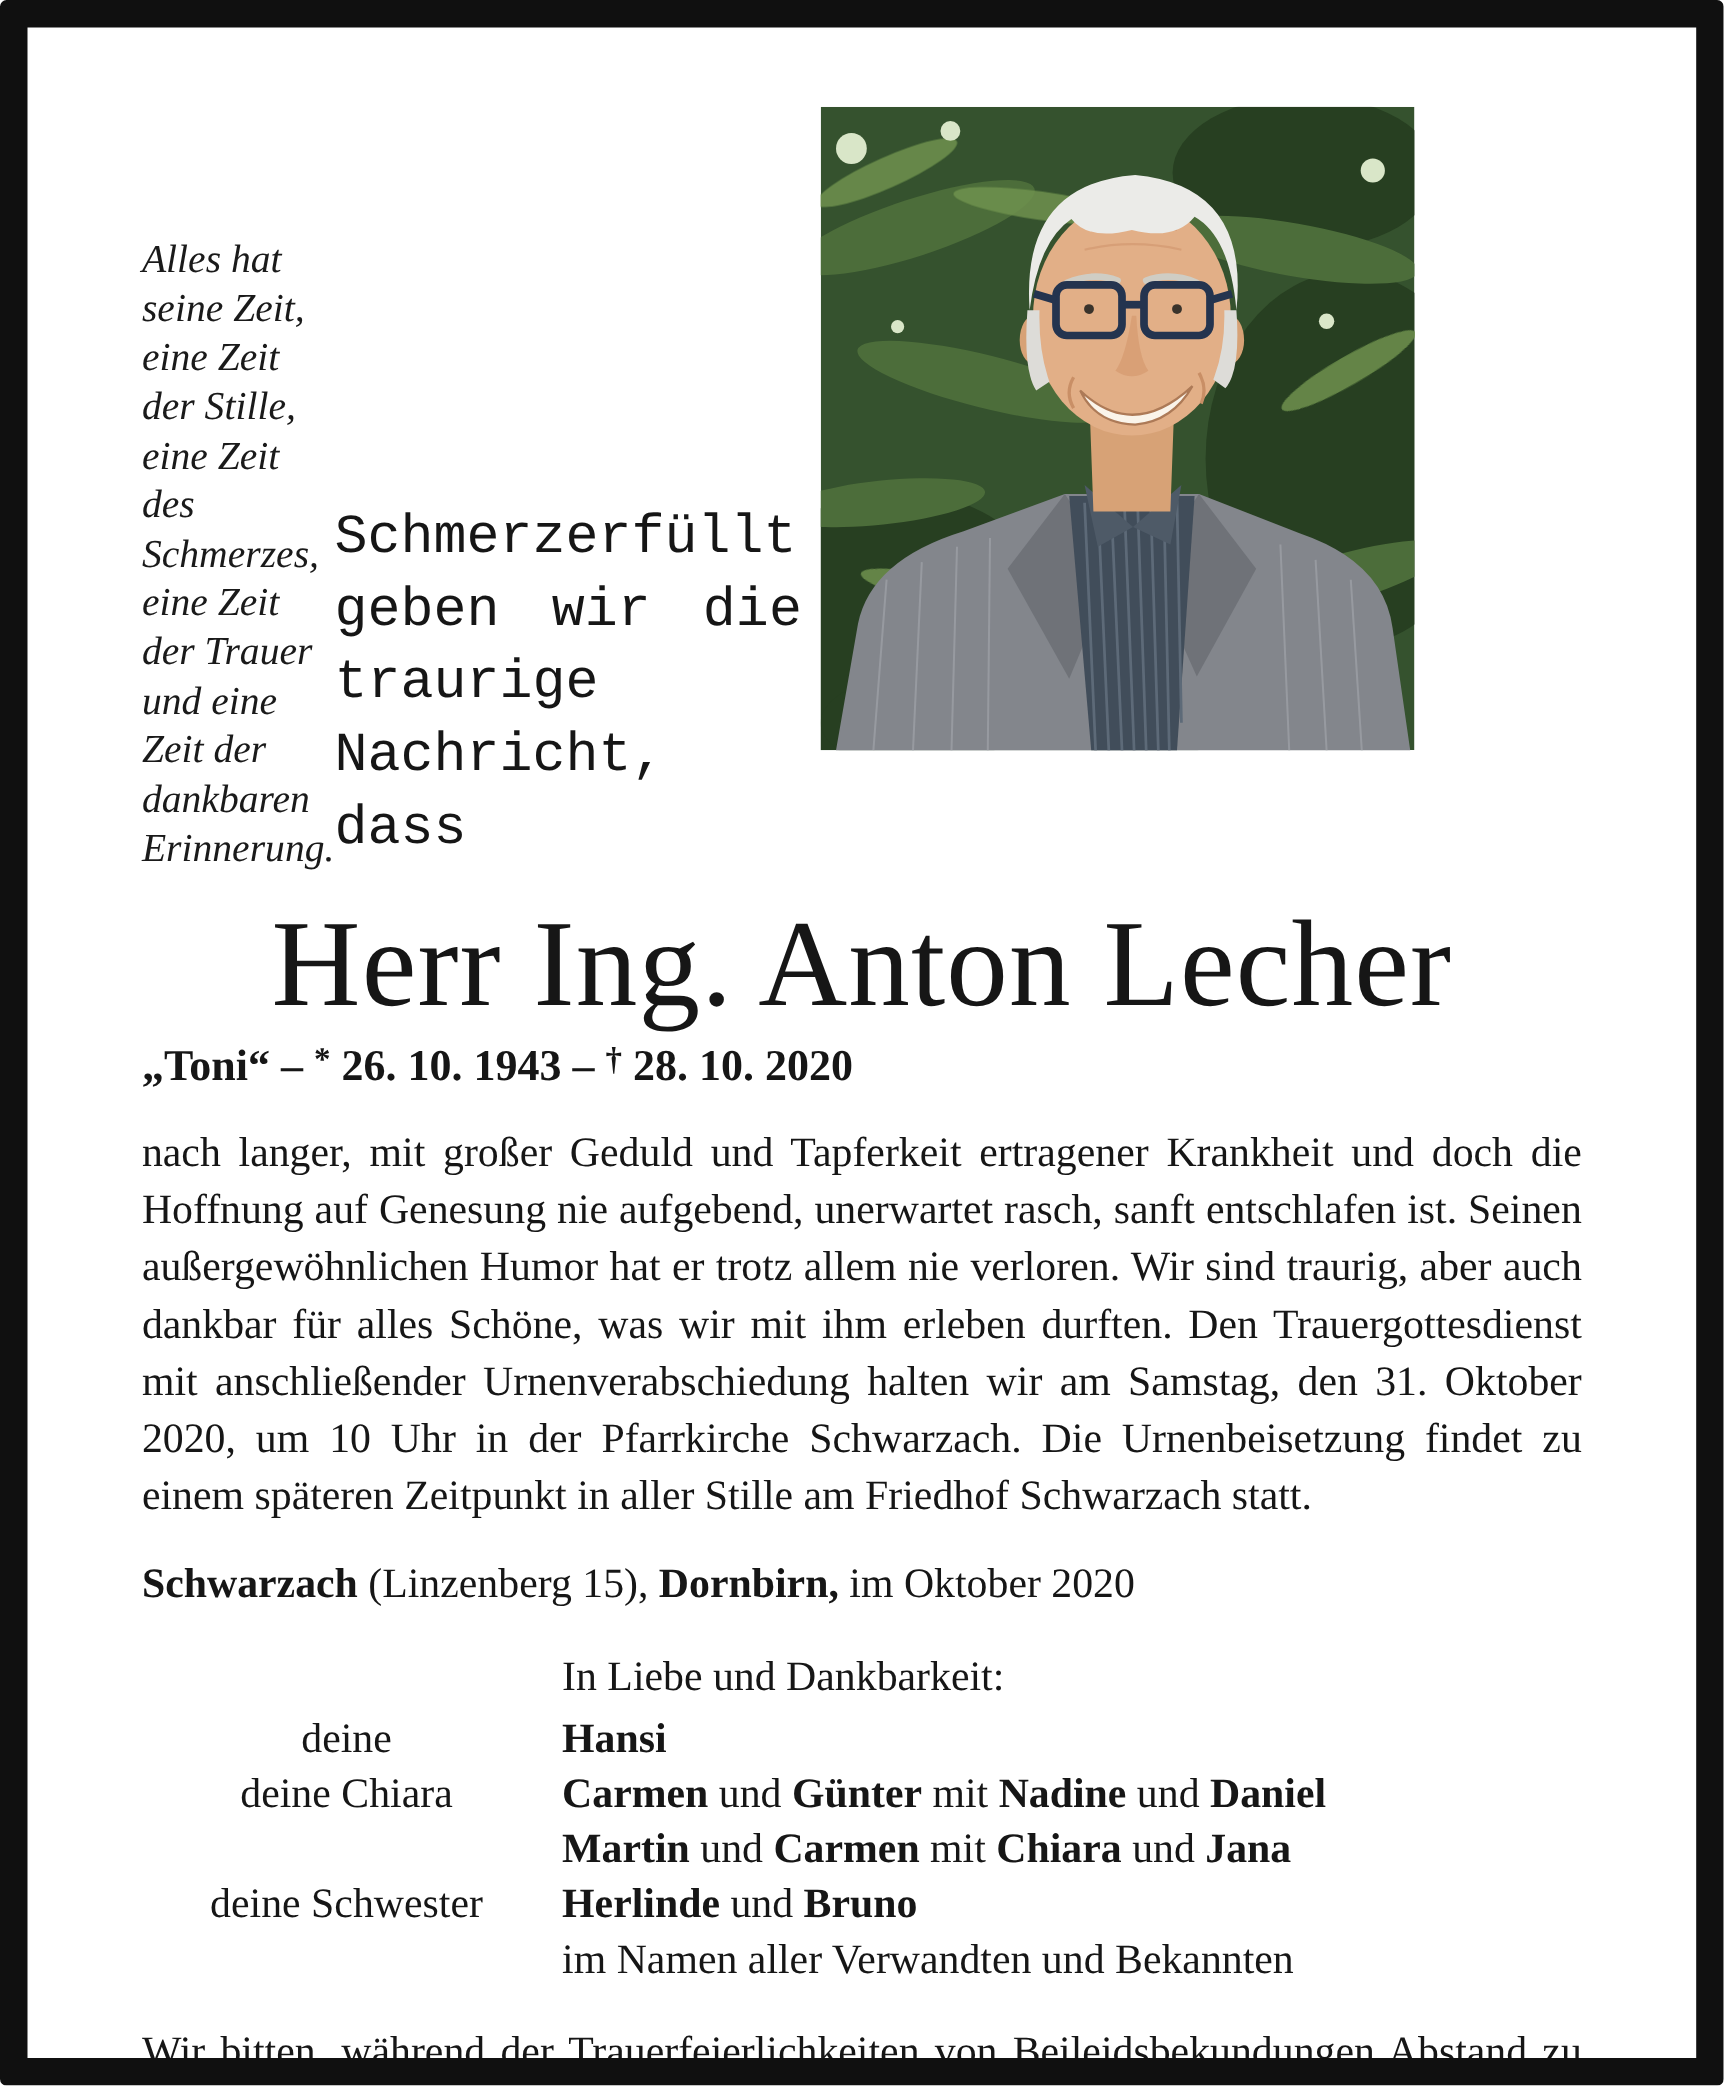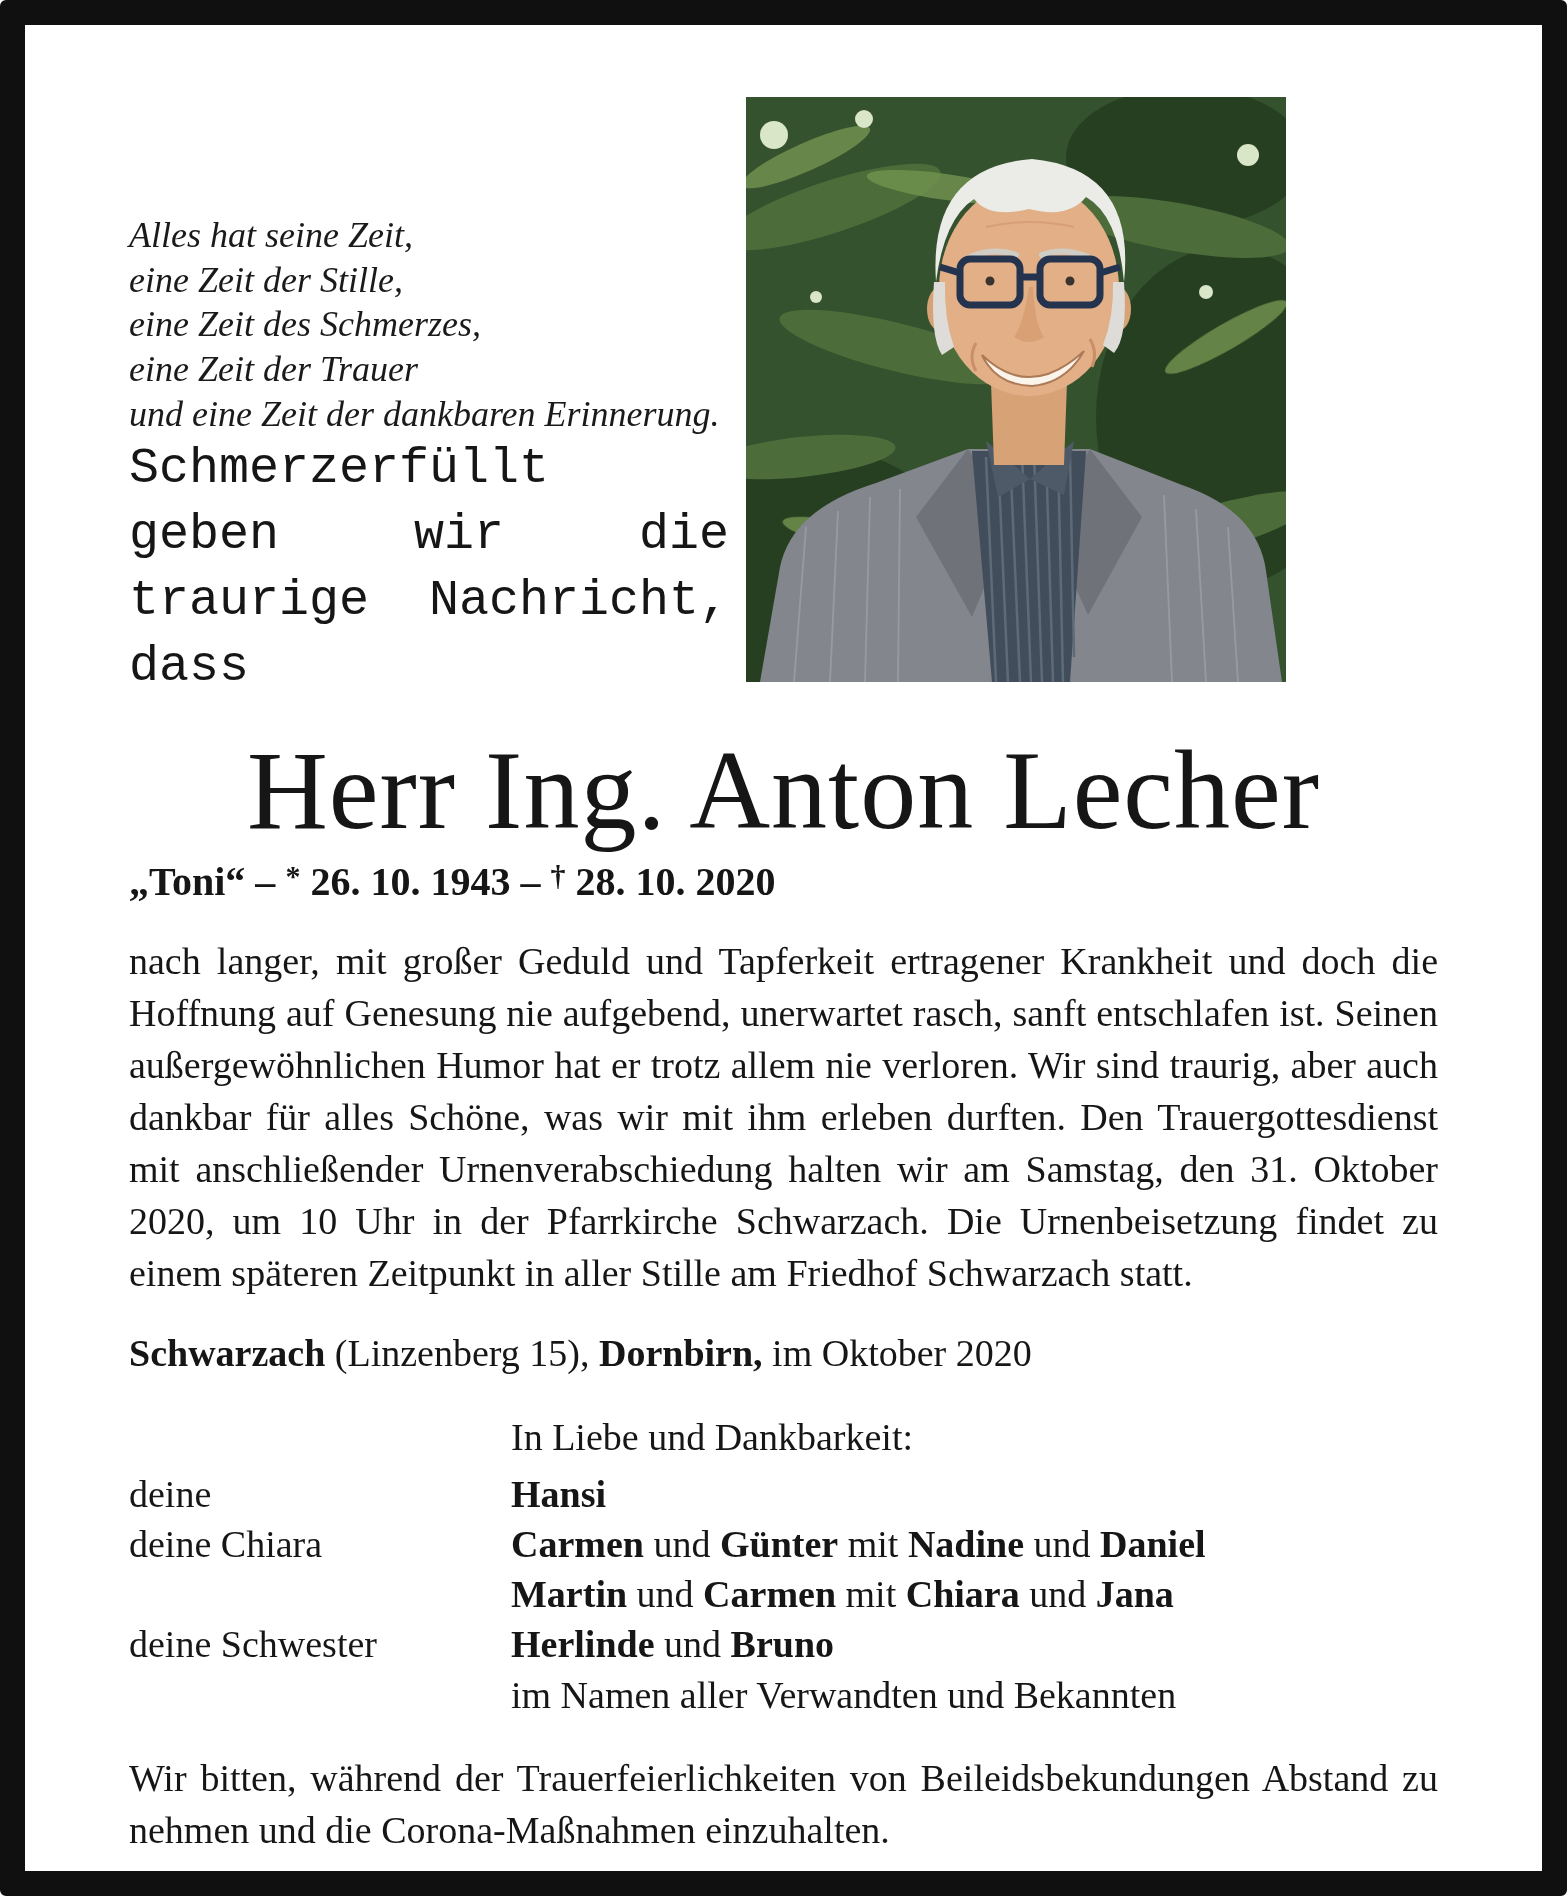--- a/index.html
+++ b/index.html
@@ -16,21 +16,21 @@
     border: 25px solid #101010;
     border-radius: 6px;
     padding: 0 104px;
     overflow: hidden;
     background: #ffffff;
   }
   .top-section { display: flex; }
   .left-col {
     width: 600px;
     display: flex;
-    flex-direction: column;
+    flex-direction: row;
     flex: none;
   }
   .poem {
     margin-top: 188px;
     font-style: italic;
     font-size: 36px;
     line-height: 1.24;
     color: #1a1a1a;
   }
   .intro {
@@ -87,21 +87,21 @@
     margin-top: 32px;
     font-size: 38px;
     line-height: 1.37;
     padding-left: 382px;
   }
   .family { margin-top: 6px; font-size: 38px; line-height: 1.32; }
   .family-row { display: flex; }
   .family-label {
     width: 372px;
     flex: none;
-    text-align: left;
+    text-align: center;
   }
   .family-content { padding-left: 10px; }
   .corona {
     margin-top: 32px;
     font-size: 38px;
     line-height: 1.37;
     text-align: justify;
     hyphens: auto;
   }
 </style>

